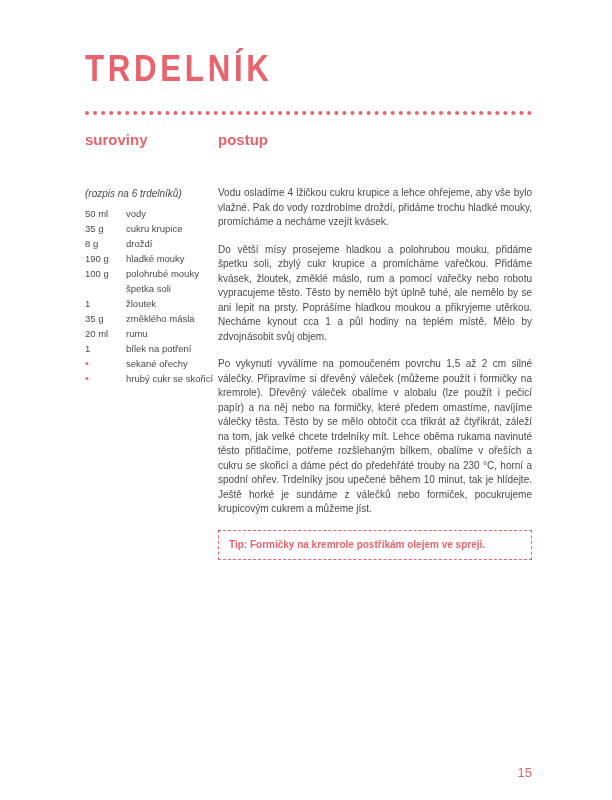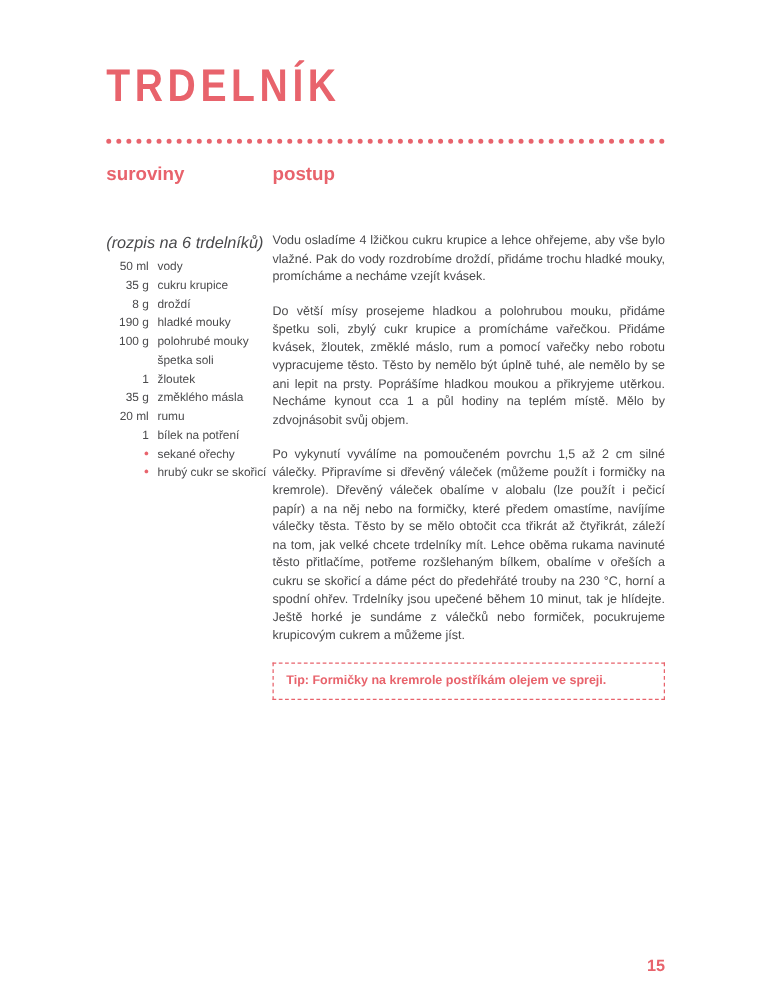--- a/index.html
+++ b/index.html
@@ -20,35 +20,35 @@
     border-top:4px dotted var(--accent,#e8636c);
     margin-bottom:16px;
   }
   .columns { display:flex; }
   .ingredients { width:133px; flex:none; }
   .method { flex:1; }
   .col-heading {
     color:var(--accent,#e8636c);
     font-size:15px; font-weight:700; margin-bottom:38px;
   }
-  .note { font-style:italic; font-size:13px; margin-bottom:5px; line-height:15px;margin-top:38px; }
+  .note { font-style:italic; font-size:10px; margin-bottom:5px; line-height:15px;margin-top:38px; }
   .ing-row { display:flex; font-size:9.5px; line-height:15px; }
-  .qty { width:34px; text-align:right; flex:none; }
+  .qty { width:34px; text-align:left; flex:none; }
   .qty.bullet { color:var(--accent,#e8636c); font-size:11px; line-height:14px; }
   .iname { margin-left:7px; }
   .mp { font-size:10px; line-height:14.5px; margin-bottom:13px; text-align:justify; }
   .tip {
     border:1.5px dashed var(--accent,#e8636c);
     color:var(--accent,#e8636c);
     font-weight:700; font-size:10px; line-height:12px;
     padding:8px 10px; margin-top:8px;
   }
   .page-number {
     position:absolute; right:80px; bottom:20px;
-    color:var(--accent,#e8636c); font-weight:700; font-size:13px;margin-left:10px;
+    color:var(--accent,#e8636c); font-weight:400; font-size:13px;margin-left:10px;
   }
 </style>
 </head>
 <body>
 
 <div class="page">
 
   <h1 class="title">TRDELNÍK</h1>
 
   <div class="dotted-sep"></div>

